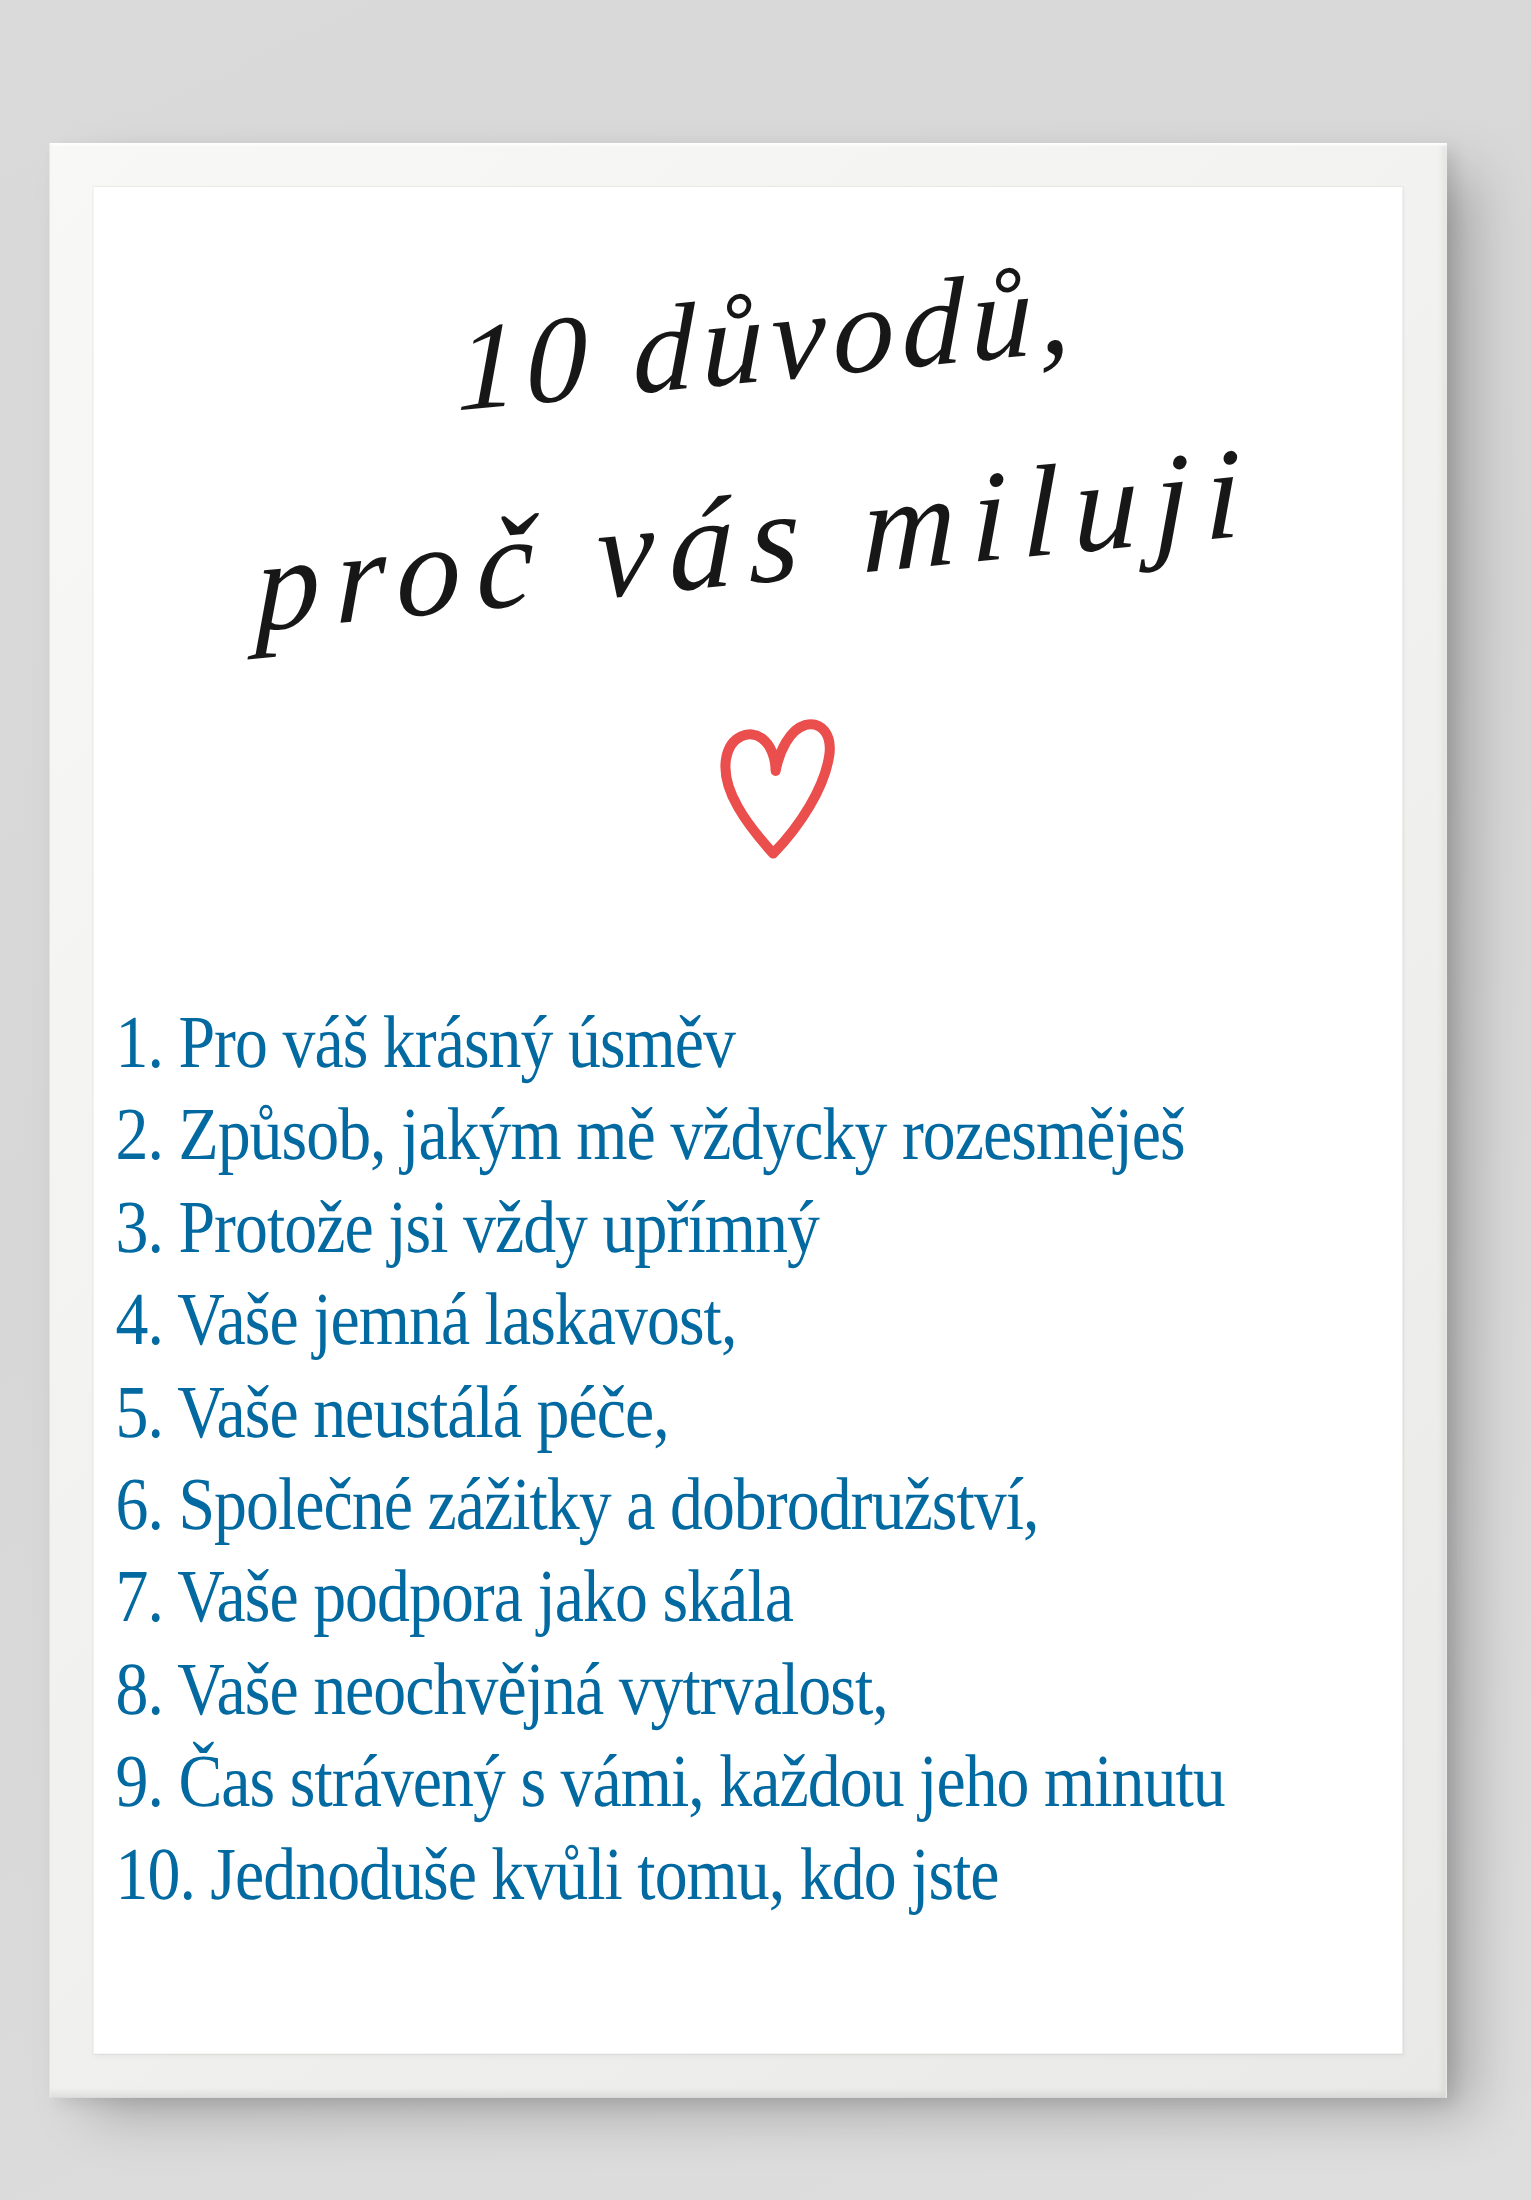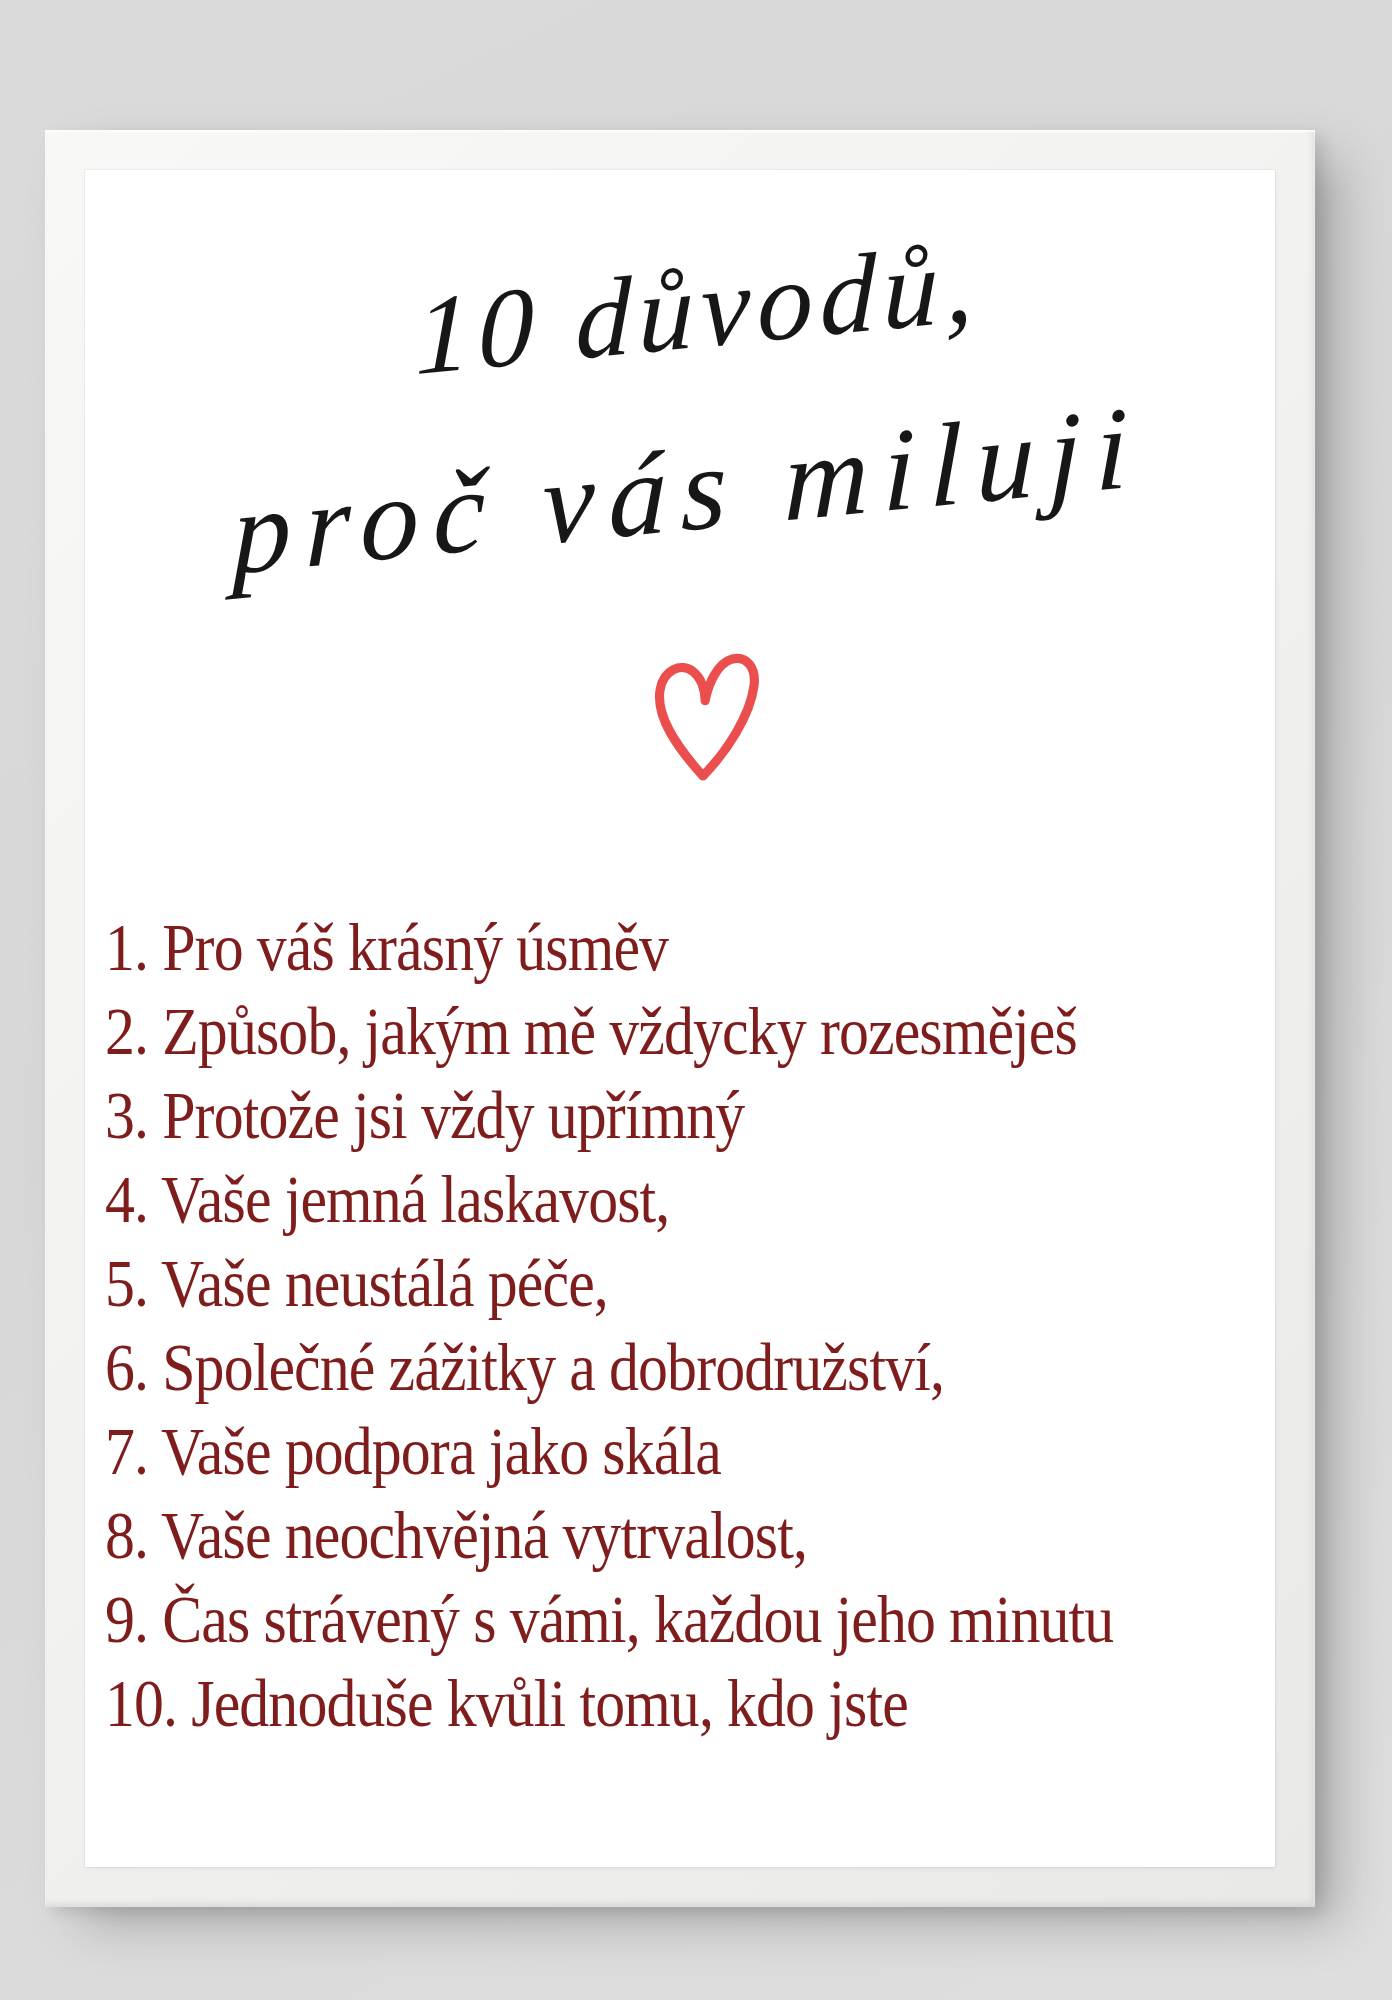--- a/index.html
+++ b/index.html
@@ -76,21 +76,21 @@
     top: 480px;
     width: 122px;
     height: 134px;
     transform: rotate(4deg);
   }
   .reasons {
     position: absolute;
     left: 20px;
     top: 735px;
     right: 0;
-    color: #7f1d1d;
+    color: #0369a1;
   }
   .reason {
     height: 84px;
     line-height: 84px;
     font-size: 68px;
     letter-spacing: -1px;
     white-space: nowrap;
     transform: scaleX(0.88);
     transform-origin: left center;
   }

